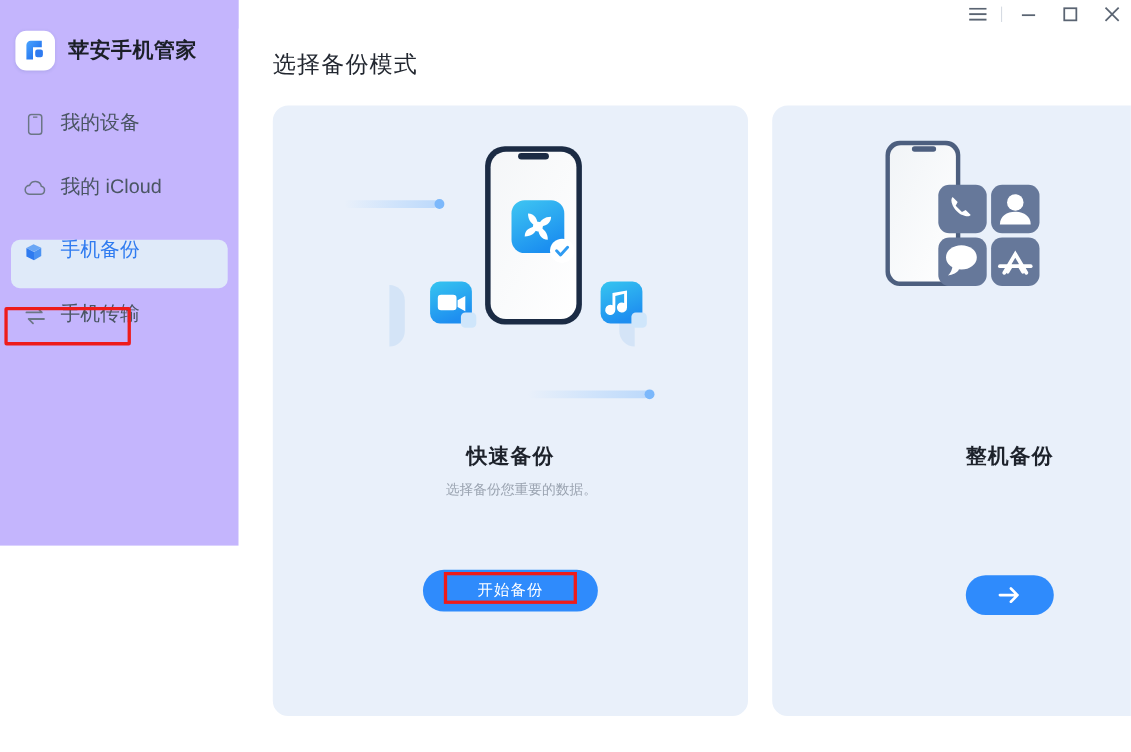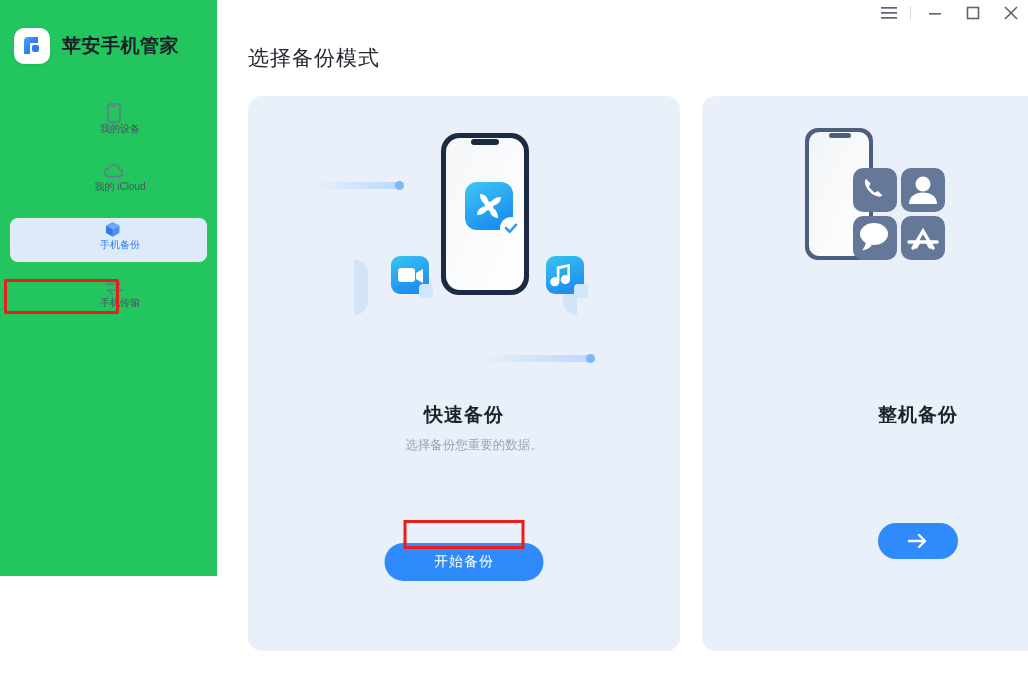--- a/index.html
+++ b/index.html
@@ -20,40 +20,39 @@
   .tb-btn {
     width: 30px; height: 24px; display: flex; align-items: center; justify-content: center;
     color: #5a6472; cursor: pointer;
   }
   .tb-btn svg { display: block; }
   .tb-divider { width: 1px; height: 14px; background: #d6dbe3; margin: 0 9px 0 6px; }
   .tb-gap { width: 8px; }
 
   
   .sidebar {
-    position: absolute; top: 0; left: 0; width: 217px; height: 576px;
-    background: #22c55e;
+    position: absolute; top: 0; left: 0; width: 217px; height: 496px;
+    background: #c4b5fd;
   }
   .brand { display: flex; align-items: center; height: 60px; padding-left: 14px; margin-top: 16px; }
   .brand-logo {
     width: 36px; height: 36px; border-radius: 10px; background: #ffffff;
     box-shadow: 0 1px 3px rgba(40,70,120,.12);
     display:flex; align-items:center; justify-content:center; flex: 0 0 auto;
   }
   .brand-name {
     margin-left: 12px; font-size: 19px; font-weight: bold; color: #1b1f27; letter-spacing: .5px;
   }
 
   .nav { margin-top: 26px; position: relative; }
   .nav-item {
-    position: relative; display: flex; align-items: center;
+    position: relative; display: flex; align-items: flex-start;
     height: 44px; margin: 0 10px; padding-left: 11px; border-radius: 8px;
-    color: #4a5563; font-size: 10px; cursor: pointer;
+    color: #4a5563; font-size: 18px; cursor: pointer;
     margin-bottom: 14px;
-    flex-direction: column;
   }
   .nav-item.active { background: #dfeaf9; color: #2f7bf0; }
   .nav-ico { width: 22px; height: 22px; flex: 0 0 auto; display:flex; align-items:center; justify-content:center; }
   .nav-label { margin-left: 12px; line-height: 1; }
 
   .hl-box { position: absolute; border: 3px solid #ee1b1b; border-radius: 2px; pointer-events: none; }
 
   
   .main { position: absolute; left: 217px; top: 26px; right: 0; bottom: 0; background:#fff; }
   .page-title {
@@ -69,21 +68,21 @@
   .card-art { position: absolute; left: 0; right: 0; top: 0; height: 300px; }
   .card-title {
     position: absolute; left: 0; right: 0; top: 306px; text-align: center;
     font-size: 19px; font-weight: bold; color: #1d222b; letter-spacing: 1px;
   }
   .card-sub {
     position: absolute; left: 0; right: 0; top: 341px; text-align: center;
     font-size: 12.5px; color: #9aa3b0; margin-left: 20px;
   }
   .btn-primary {
-    position: absolute; left: 50%; transform: translateX(-50%); top: 447px;
+    position: absolute; left: 50%; transform: translateX(-50%); top: 422px;
     width: 159px; height: 38px; border-radius: 19px; background: #2f8bfc;
     display: flex; align-items: center; justify-content: center;
     color: #fff; font-size: 14px; border: none; cursor: pointer; letter-spacing: 1px;
   }
   .btn-arrow {
     position: absolute; left: 50%; transform: translateX(-50%); top: 427px;
     width: 80px; height: 36px; border-radius: 18px; background: #2f8bfc;
     display: flex; align-items: center; justify-content: center; cursor: pointer; border:none;
   }
   .btn-hl { position: absolute; top: 424px; left: 50%; transform: translateX(-50%);

